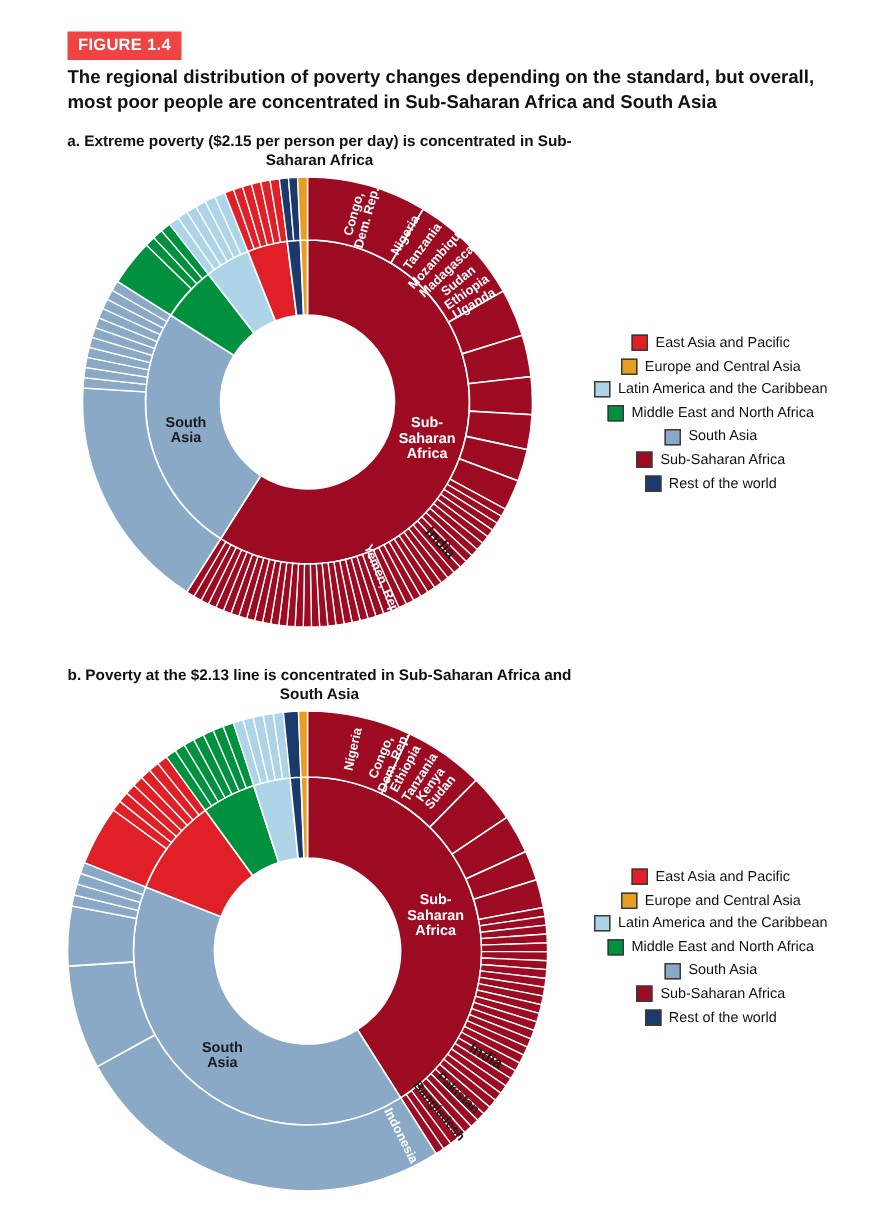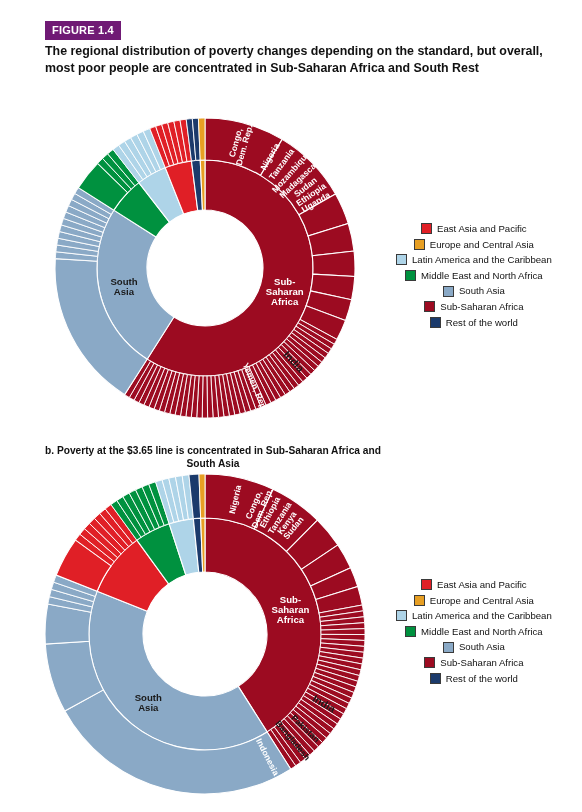--- a/index.html
+++ b/index.html
@@ -5,21 +5,21 @@
   html,body{margin:0;padding:0;}
   body{
     width:582px;height:812px;background:#ffffff;
     font-family:"Liberation Sans",sans-serif;
     color:#1a1a1a;overflow:hidden;position:relative;
   }
   .page{position:relative;width:582px;height:812px;}
 
   .fig-badge{
     position:absolute;left:45px;top:21px;
-    background:#701a75;color:#ffffff;
+    background:#ef4444;color:#ffffff;
     font-size:11px;font-weight:bold;letter-spacing:.2px;
     padding:3px 7px 4px 7px;
     font-family:"Liberation Sans",sans-serif;
   }
   .fig-title{
     position:absolute;left:45px;top:43px;width:505px;
     font-size:12.4px;font-weight:bold;line-height:1.38;
     color:#111111;
   }
 
@@ -51,23 +51,24 @@
   .slab-dark{fill:#1a1a1a;}
   .slab-inner{font-size:9.6px;font-weight:bold;}
   .slab-india{font-size:10.4px;font-weight:bold;}
 </style>
 </head>
 <body>
 
 <div class="page">
 
   <div class="fig-badge">FIGURE 1.4</div>
-  <div class="fig-title">The regional distribution of poverty changes depending on the standard, but overall, most poor people are concentrated in Sub-Saharan Africa and South Rest</div>
-
-  <div class="panel-title" id="panel-b-title">b. Poverty at the $3.65 line is concentrated in Sub-Saharan Africa and South Asia</div>
+  <div class="fig-title">The regional distribution of poverty changes depending on the standard, but overall, most poor people are concentrated in Sub-Saharan Africa and South Asia</div>
+
+  <div class="panel-title" id="panel-a-title">a. Extreme poverty ($2.15 per person per day) is concentrated in Sub-Saharan Africa</div>
+  <div class="panel-title" id="panel-b-title">b. Poverty at the $2.13 line is concentrated in Sub-Saharan Africa and South Asia</div>
 
   <div class="chart-wrap" id="chart-a">
       <svg width="360" height="300" viewBox="0 0 360 300">
         <g>
           <path d="M177 42 A108 108 0 1 1 119.1307061422684 241.18741595421764 L145.9220458912182 198.97101967911686 A58 58 0 1 0 177 92 Z" fill="#9c0b21" class="seg"></path>
         </g>
         <text x="256.7043759111863" y="166.95626180125603" text-anchor="middle" class="slab slab-inner"><tspan x="256.7043759111863" dy="0">Sub-</tspan><tspan x="256.7043759111863" dy="10.2">Saharan</tspan><tspan x="256.7043759111863" dy="10.2">Africa</tspan></text>
         <path d="M177 0 A150 150 0 0 1 254.16593006722596 21.37100157095216 L232.55946964840268 57.38712113108555 A108 108 0 0 0 177 42 Z" fill="#9c0b21" class="seg"></path>
         <text x="211.43035662232847" y="24.679645500588748" text-anchor="middle" transform="rotate(-74.52 211.43 25.68)" class="slab"><tspan x="211.43035662232847" dy="0">Congo,</tspan><tspan x="211.43035662232847" dy="9">Dem. Rep.</tspan></text>
         <path d="M254.16593006722596 21.37100157095216 A150 150 0 0 1 307.52756320042886 76.09089876775627 L270.97984550430874 96.78544711278451 A108 108 0 0 0 232.55946964840268 57.38712113108555 Z" fill="#9c0b21" class="seg"></path>

